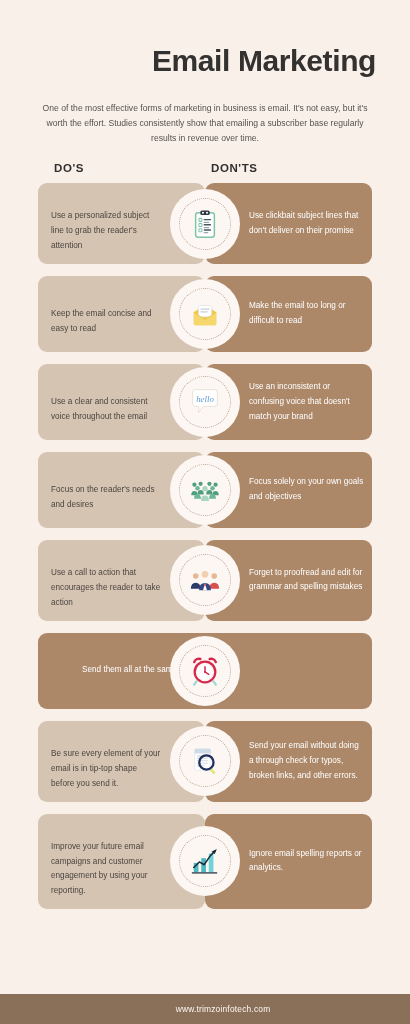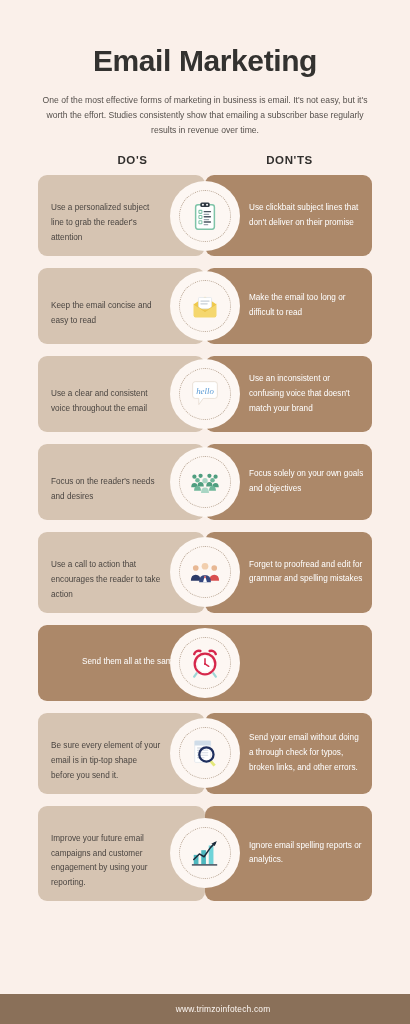--- a/index.html
+++ b/index.html
@@ -26,38 +26,39 @@
   .header {
     padding: 44px 34px 0 34px;
     text-align: center;
   }
   .title {
     font-size: 30px;
     font-weight: bold;
     color: #333230;
     letter-spacing: -0.4px;
     line-height: 1.1;
+    text-align: right;
   }
   .intro {
-    margin-top: 16px;
+    margin-top: 24px;
     font-size: 8.6px;
     line-height: 1.72;
     color: #55504c;
     padding: 0 4px;
   }
 
   
   .col-heads {
     display: flex;
     margin-top: 17px;
     padding: 0 38px;
   }
   .col-head {
     flex: 1;
-    text-align: center;
+    text-align: left;
     font-size: 11.5px;
     font-weight: bold;
     letter-spacing: 0.6px;
     color: #312f2d;
   }
   .col-head.dos { margin-left: 16px; }
   .col-head.donts { margin-right: 4px; }
 
   
   .rows {

